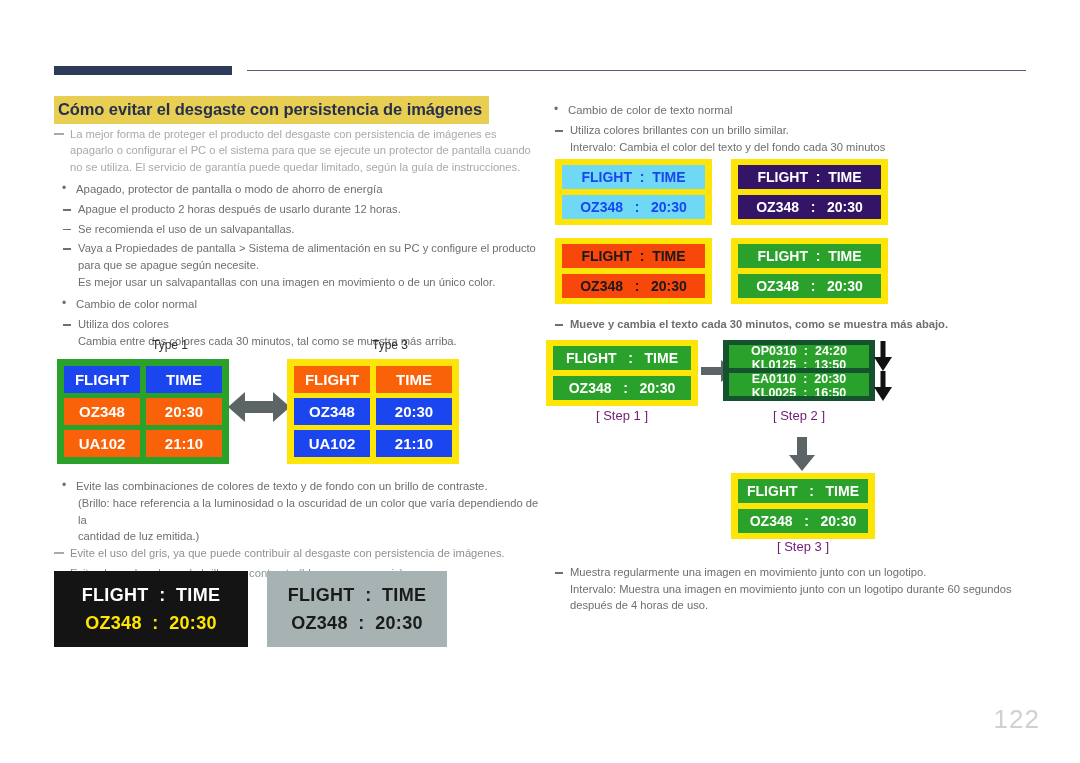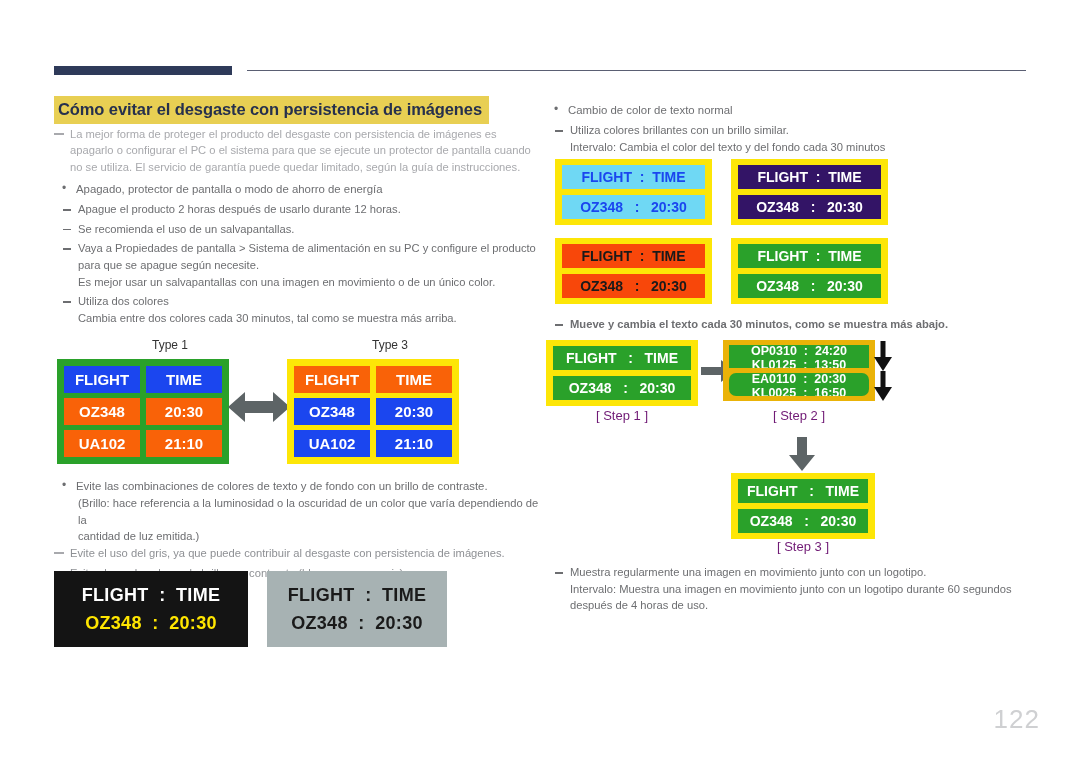--- a/index.html
+++ b/index.html
@@ -176,21 +176,21 @@
   .s-green     { background: #2aa12a; color: #ffffff; }
 
   
   .step-label {
     font-size: 13px;
     color: #701a75;
     text-align: center;
     white-space: pre;
   }
   .clip-box {
-    background: #eab308;
+    background: #14532d;
     padding: 5px 6px;
     box-sizing: border-box;
   }
   .clip-strip {
     background: #2aa12a;
     overflow: hidden;
     position: relative;
   }
   .clip-strip + .clip-strip { margin-top: 5px; }
   .clip-strip .tl {
@@ -222,20 +222,21 @@
 <div class="col-left" style="top:126px;">
   <div class="note">La mejor forma de proteger el producto del desgaste con persistencia de imágenes es apagarlo o configurar el PC o el sistema para que se ejecute un protector de pantalla cuando no se utiliza. El servicio de garantía puede quedar limitado, según la guía de instrucciones.</div>
   <ul class="bl">
     <li class="b1">Apagado, protector de pantalla o modo de ahorro de energía</li>
     <li class="b2">Apague el producto 2 horas después de usarlo durante 12 horas.</li>
     <li class="b2">Se recomienda el uso de un salvapantallas.</li>
     <li class="b2">Vaya a Propiedades de pantalla &gt; Sistema de alimentación en su PC y configure el producto para que se apague según necesite.</li>
   </ul>
   <div class="sub">Es mejor usar un salvapantallas con una imagen en movimiento o de un único color.</div>
   <ul class="bl">
+    <li class="b1">Cambio de color normal</li>
     <li class="b2">Utiliza dos colores</li>
   </ul>
   <div class="sub">Cambia entre dos colores cada 30 minutos, tal como se muestra más arriba.</div>
 </div>
 
 <div style="position:absolute; left:110px; top:338px; width:120px;">
   <div class="type-label">Type 1</div>
 </div>
 <div style="position:absolute; left:330px; top:338px; width:120px;">
   <div class="type-label">Type 3</div>
@@ -337,21 +338,21 @@
 
 <svg class="arr-r" style="left:701px; top:359px;" width="34" height="24" viewBox="0 0 34 24">
   <polygon points="0,8 20,8 20,1 34,12 20,23 20,16 0,16" fill="#5d6466"></polygon>
 </svg>
 
 <div class="clip-box" style="position:absolute; left:723px; top:340px; width:152px;">
   <div class="clip-strip" style="height:23px;">
     <div class="tl" style="margin-top:-1px;">OP0310  :  24:20</div>
     <div class="tl">KL0125  :  13:50</div>
   </div>
-  <div class="clip-strip" style="height:23px;border-radius:7px;">
+  <div class="clip-strip" style="height:23px;">
     <div class="tl" style="margin-top:-1px;">EA0110  :  20:30</div>
     <div class="tl">KL0025  :  16:50</div>
   </div>
 </div>
 <div class="step-label" style="position:absolute; left:723px; top:408px; width:152px;">[ Step 2 ]</div>
 
 <svg class="arr-d" style="left:872px; top:341px;" width="22" height="30" viewBox="0 0 22 30">
   <rect x="8.5" y="0" width="5" height="18" fill="#111111"></rect>
   <polygon points="2,16 20,16 11,30" fill="#111111"></polygon>
 </svg>

